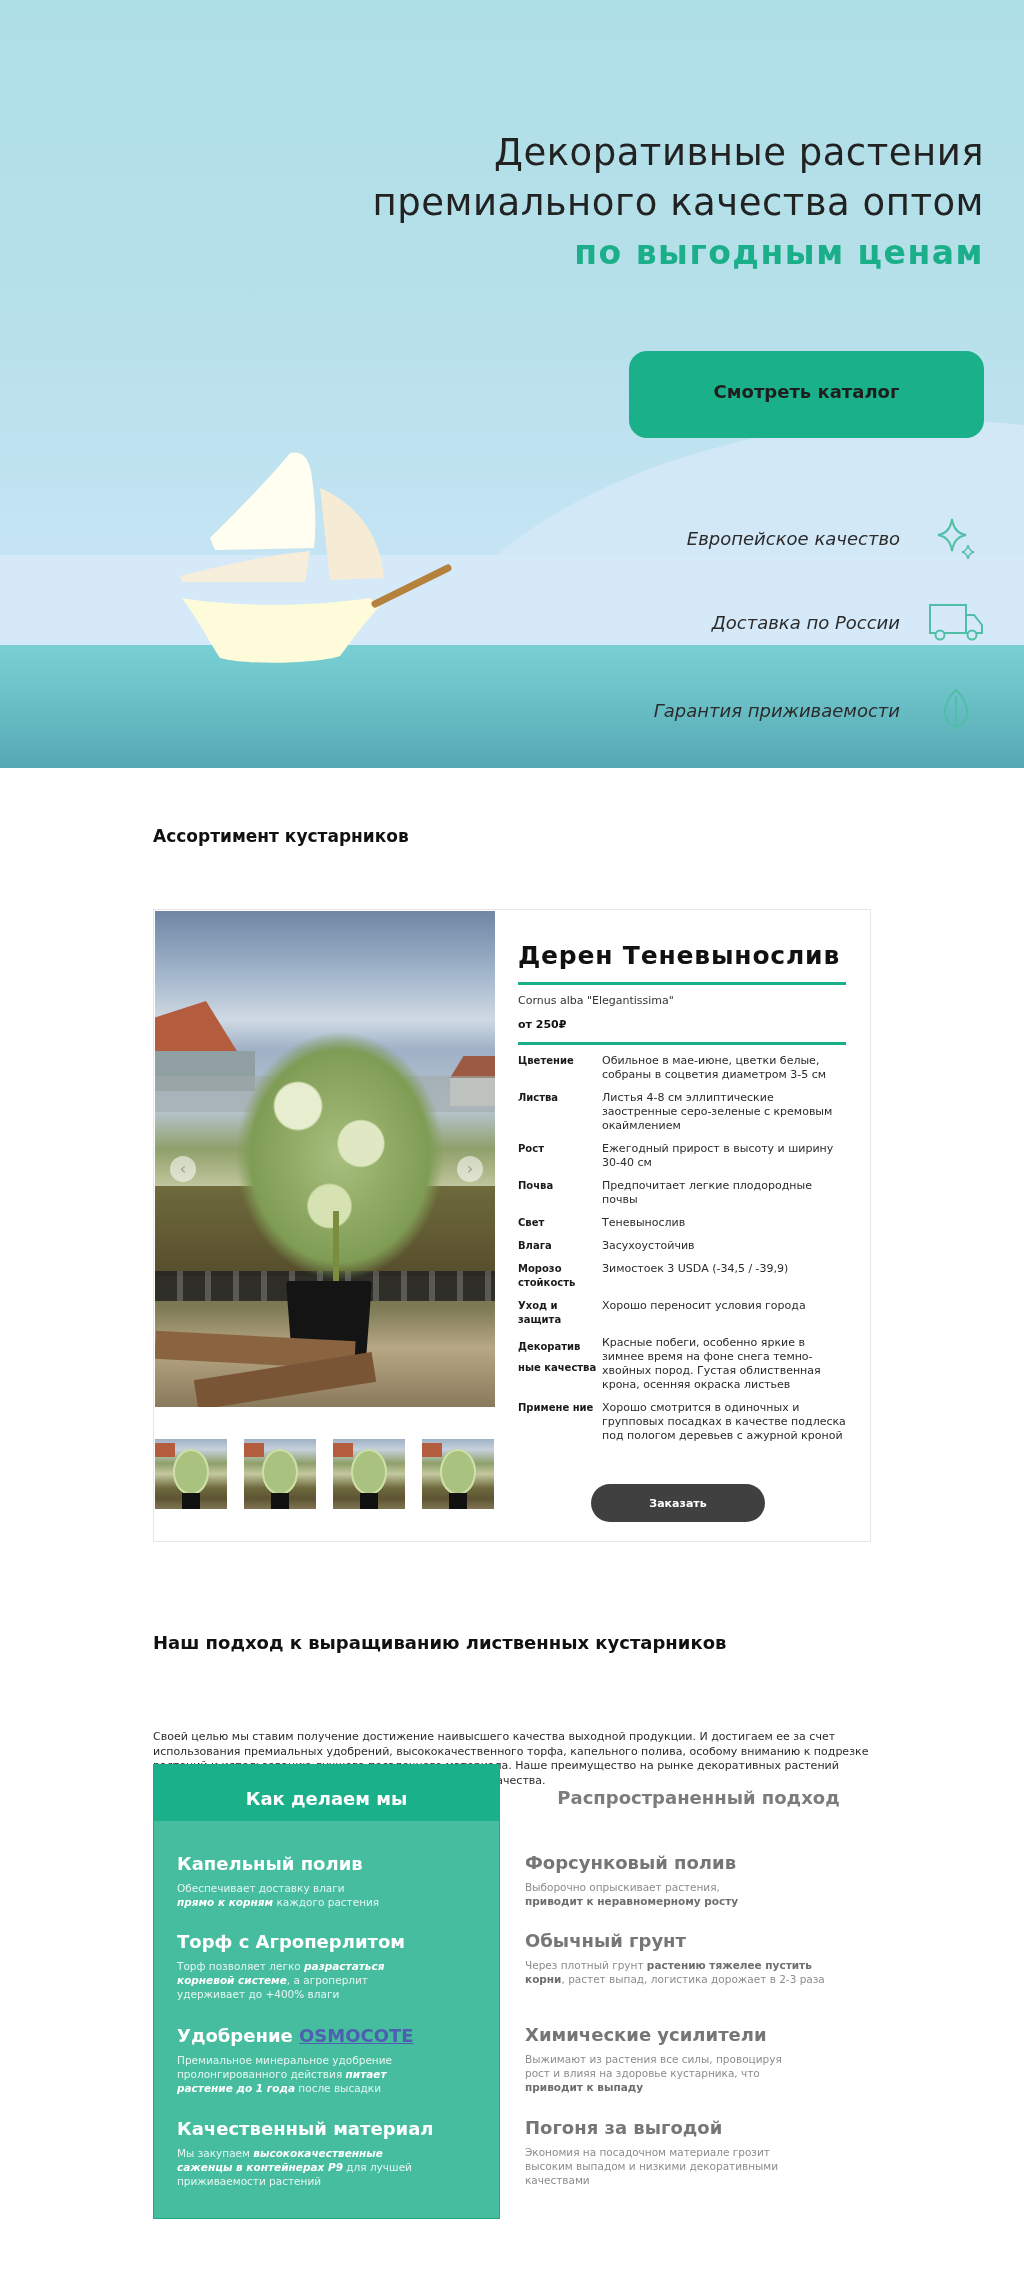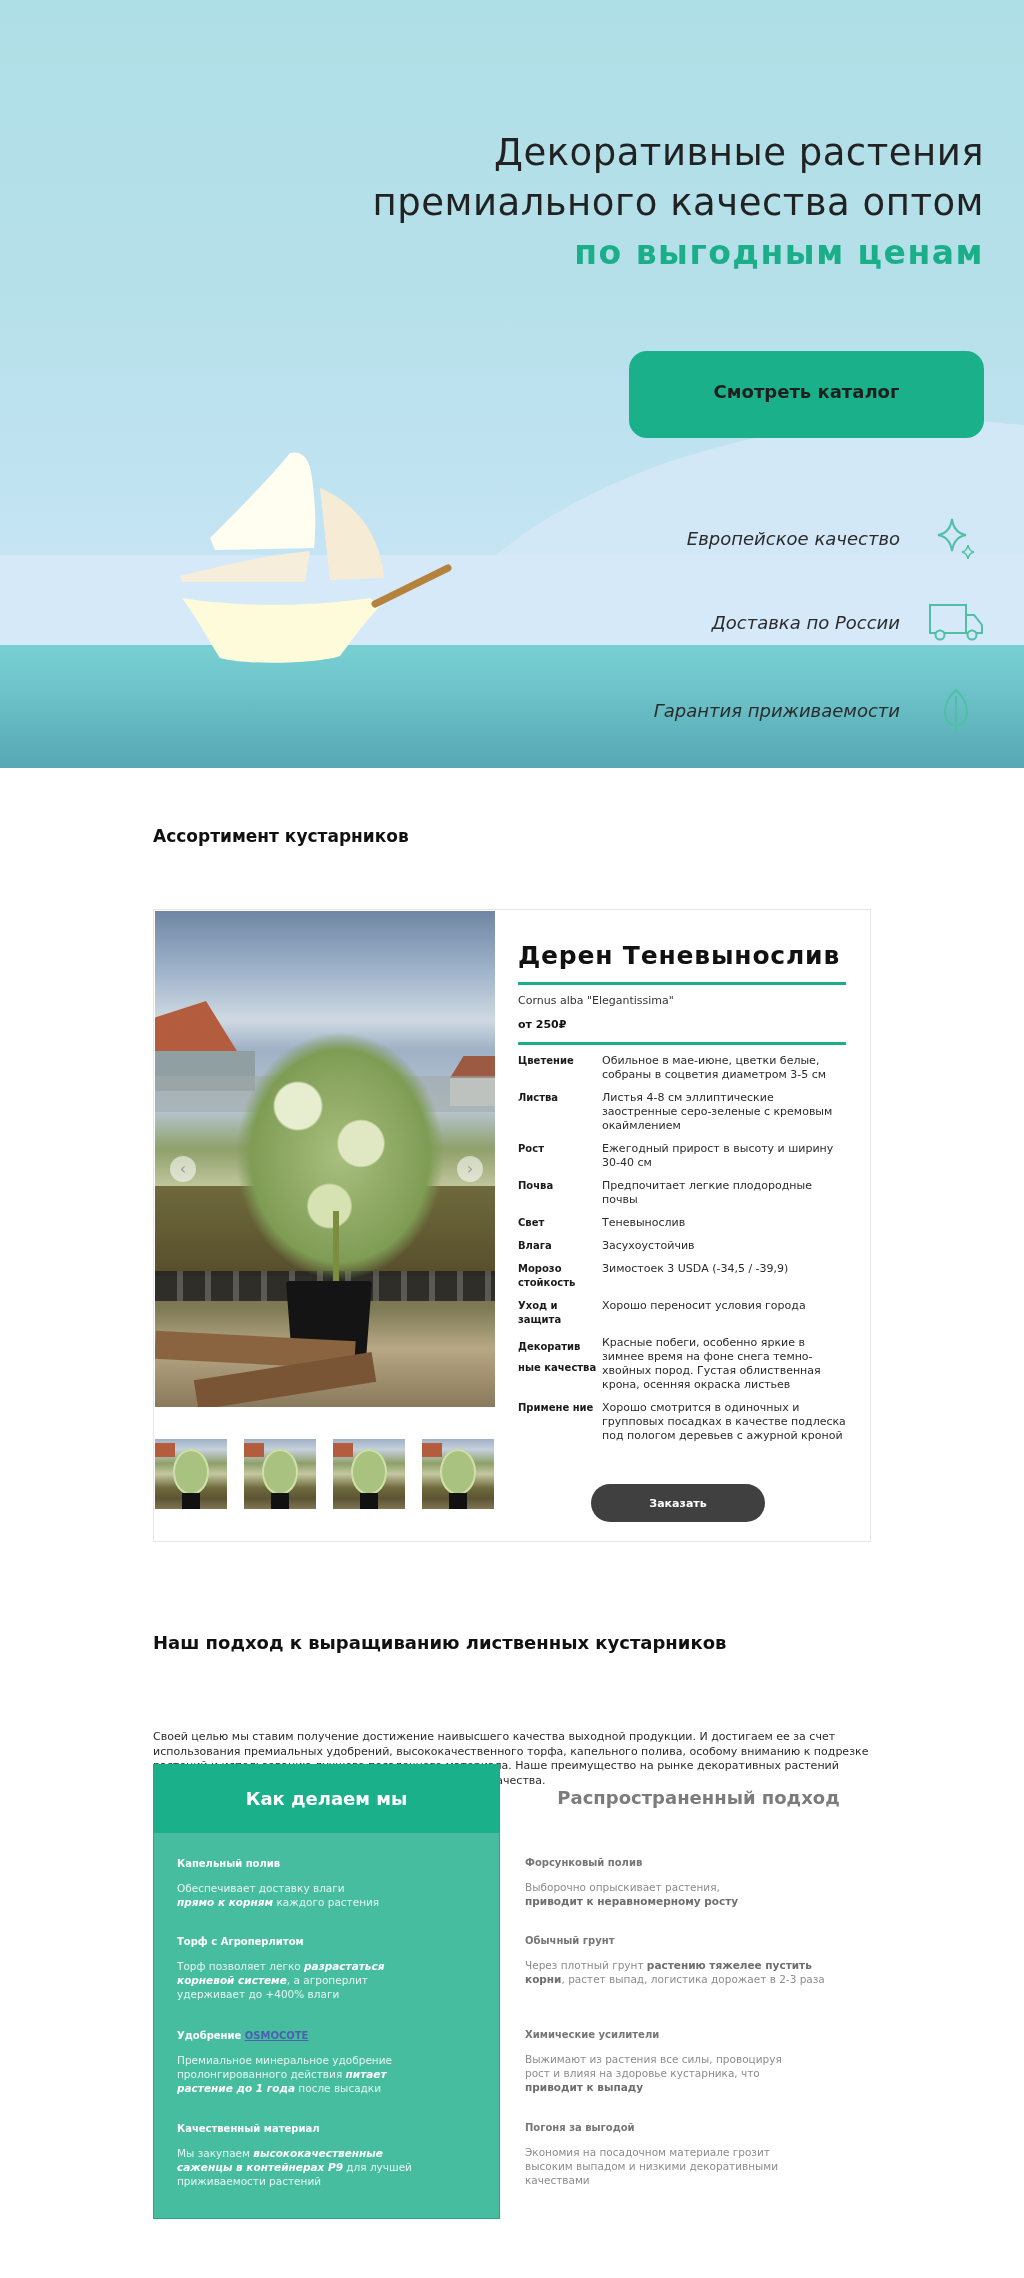--- a/index.html
+++ b/index.html
@@ -68,25 +68,25 @@
   .spec .k { width: 84px; font-size: 10px; font-weight: bold; color: #1a1a1a; line-height: 14px; flex-shrink: 0; }
   .spec .v { flex: 1; font-size: 11px; color: #2b2b2b; line-height: 14px; }
   .order-btn { position: absolute; left: 437px; top: 574px; width: 174px; height: 38px; border-radius: 19px; border: none;
     background: #404040; color: #ffffff; font-family: "DejaVu Sans", sans-serif; font-weight: bold; font-size: 11px; cursor: pointer; }
 
   
   .approach-title { top: 1632px; font-size: 18px; }
   .approach-text { position: absolute; left: 153px; top: 1730px; width: 720px; font-size: 11px; line-height: 14.5px; color: #2b2b2b; }
 
   .col-we { position: absolute; left: 153px; top: 1764px; width: 347px; height: 455px; background: #47bd9f; border: 1px solid #21a887; }
-  .col-we .head { height: 68px; background: #19b08a; color: #fff; font-weight: bold; font-size: 18px; text-align: center; line-height: 68px; }
+  .col-we .head { height: 56px; background: #19b08a; color: #fff; font-weight: bold; font-size: 18px; text-align: center; line-height: 68px; }
   .col-other { position: absolute; left: 502px; top: 1764px; width: 370px; height: 455px; }
   .col-other .head { height: 68px; color: #7c7c7c; font-weight: bold; font-size: 18px; line-height: 68px; padding-left: 23px; text-align: center; }
   .item { position: absolute; left: 23px; width: 320px; }
-  .item .it { font-size: 10px; font-weight: bold; line-height: 18px; }
+  .item .it { font-size: 18px; font-weight: bold; line-height: 18px; }
   .item .id { font-size: 10.5px; line-height: 14px; margin-top: 8px; }
   .col-we .it { color: #ffffff; }
   .col-we .id { color: #e6f6f1; }
   .col-we .id b { color: #ffffff; font-style: italic; }
   .col-other .it { color: #767676; }
   .col-other .id { color: #8c8c8c; }
   .col-other .id b { color: #6e6e6e; }
   .osmo { color: #4c5fb0; text-decoration: underline; cursor: pointer; }
 </style>
 </head>

